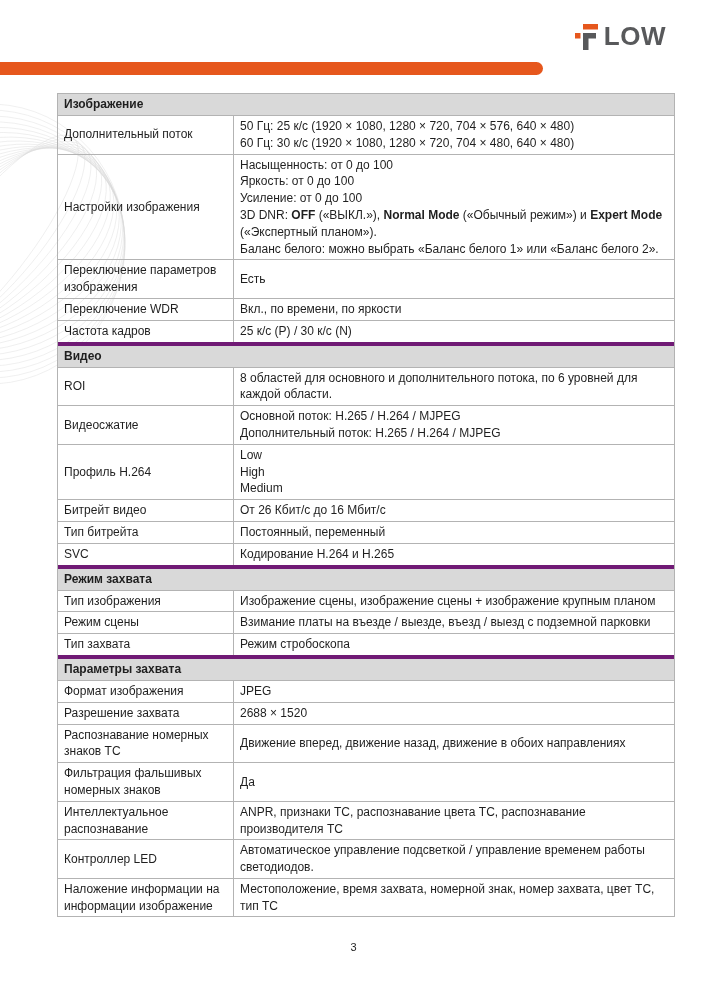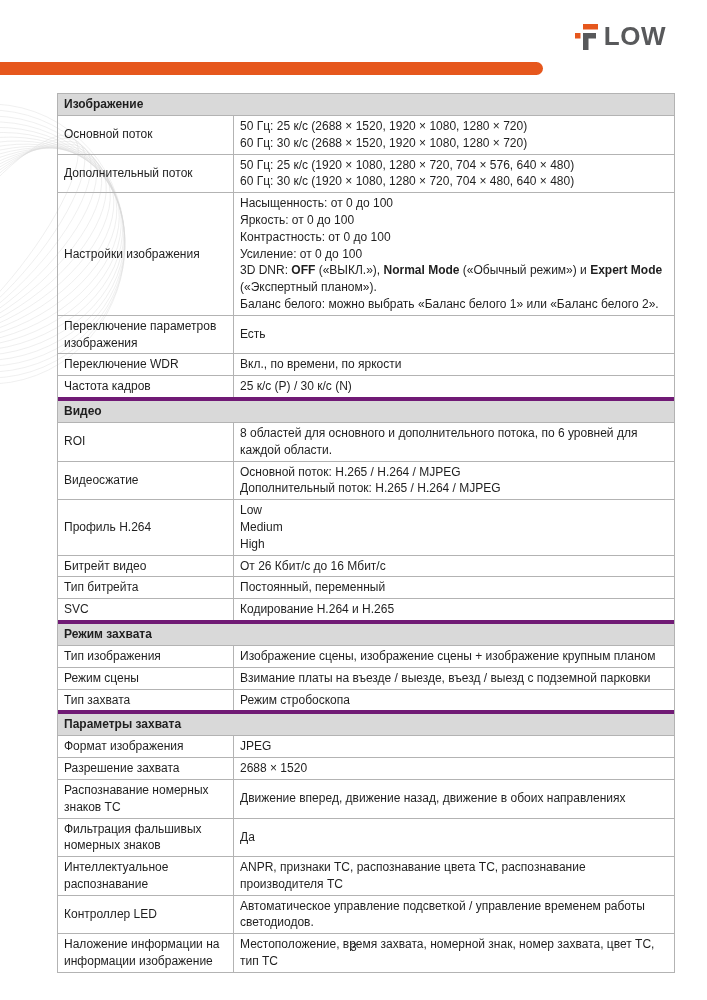--- a/index.html
+++ b/index.html
@@ -94,44 +94,34 @@
     </svg>
     <span class="logo-text">LOW</span>
   </div>
 
   <div class="accent-bar"></div>
 
   <div class="spec-table">
       <div class="section-header">Изображение</div>
       <div class="row">
         <div class="cell label-cell">
-          <div class="line">Основной поток</div>
-        </div>
-        <div class="cell value-cell">
-          <div class="line">50 Гц: 25 к/с (2688 × 1520, 1920 × 1080, 1280 × 720)</div>
-          <div class="line">60 Гц: 30 к/с (2688 × 1520, 1920 × 1080, 1280 × 720)</div>
-        </div>
-      </div>
-      <div class="row">
-        <div class="cell label-cell">
           <div class="line">Дополнительный поток</div>
         </div>
         <div class="cell value-cell">
           <div class="line">50 Гц: 25 к/с (1920 × 1080, 1280 × 720, 704 × 576, 640 × 480)</div>
           <div class="line">60 Гц: 30 к/с (1920 × 1080, 1280 × 720, 704 × 480, 640 × 480)</div>
         </div>
       </div>
       <div class="row">
         <div class="cell label-cell">
           <div class="line">Настройки изображения</div>
         </div>
         <div class="cell value-cell">
           <div class="line">Насыщенность: от 0 до 100</div>
           <div class="line">Яркость: от 0 до 100</div>
-          <div class="line">Контрастность: от 0 до 100</div>
           <div class="line">Усиление: от 0 до 100</div>
           <div class="line"><span>3D DNR: </span><span class="b">OFF</span><span> («ВЫКЛ.»), </span><span class="b">Normal Mode</span><span> («Обычный режим») и </span><span class="b">Expert Mode</span><span> («Экспертный планом»).</span></div>
           <div class="line">Баланс белого: можно выбрать «Баланс белого 1» или «Баланс белого 2».</div>
         </div>
       </div>
       <div class="row">
         <div class="cell label-cell">
           <div class="line">Переключение параметров изображения</div>
         </div>
         <div class="cell value-cell">
@@ -171,22 +161,22 @@
           <div class="line">Основной поток: H.265 / H.264 / MJPEG</div>
           <div class="line">Дополнительный поток: H.265 / H.264 / MJPEG</div>
         </div>
       </div>
       <div class="row">
         <div class="cell label-cell">
           <div class="line">Профиль H.264</div>
         </div>
         <div class="cell value-cell">
           <div class="line">Low</div>
+          <div class="line">High</div>
           <div class="line">Medium</div>
-          <div class="line">High</div>
         </div>
       </div>
       <div class="row">
         <div class="cell label-cell">
           <div class="line">Битрейт видео</div>
         </div>
         <div class="cell value-cell">
           <div class="line">От 26 Кбит/с до 16 Мбит/с</div>
         </div>
       </div>

